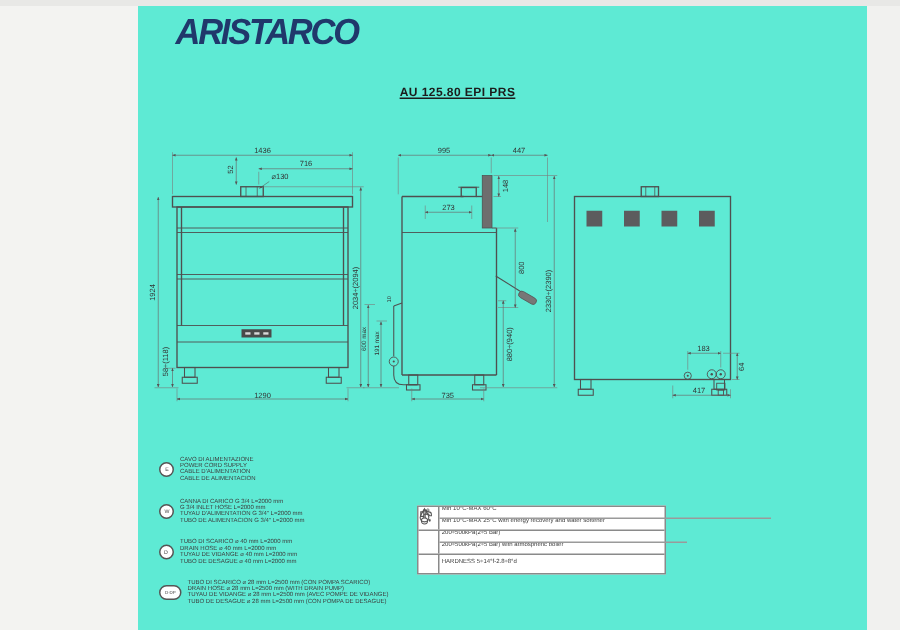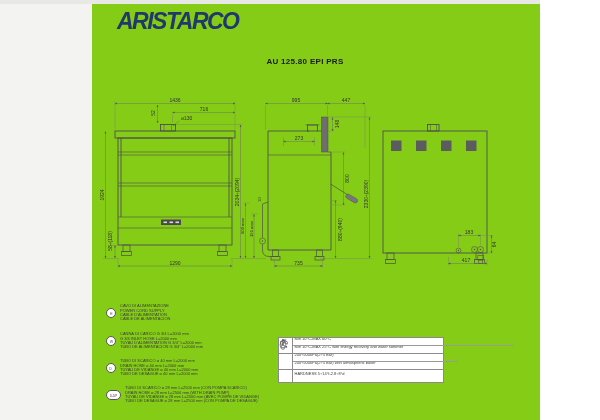--- a/index.html
+++ b/index.html
@@ -1,26 +1,26 @@
 <!DOCTYPE html>
 <html><head>
 <meta charset="utf-8">
 <style>
   html,body{margin:0;padding:0;}
-  .page{position:relative;width:540px;height:420px;background:#84cc16;overflow:hidden;
+  .page{position:relative;width:600px;height:420px;background:#5eead4;overflow:hidden;
         font-family:"Liberation Sans",sans-serif;}
   .edge{position:absolute;}
   .edge-left{left:0;top:0;width:92px;height:420px;background:#f3f3f1;}
   .edge-right{left:578px;top:0;width:22px;height:420px;background:#f1f1ef;}
   .edge-top{left:0;top:0;width:600px;height:4px;background:#e8e8e6;}
 
   .logo{position:absolute;left:117px;top:8px;font-size:23px;font-weight:bold;font-style:italic;
         letter-spacing:-1.5px;color:#20386b;transform:scaleY(1.05);}
   .model-title{position:absolute;left:200px;top:57px;width:210px;text-align:center;
-        font-size:8px;font-weight:bold;letter-spacing:.3px;color:#1c1c1c;}
+        font-size:8px;font-weight:bold;letter-spacing:.3px;color:#1c1c1c;text-decoration:underline;}
 
   svg{position:absolute;left:0;top:0;}
   svg text{font-family:"Liberation Sans",sans-serif;fill:#333;}
 
   
   .t3{font-size:8px;line-height:8.6px;transform:scale(0.5);transform-origin:0 0;
       white-space:nowrap;color:#3c3c3c;}
 
   .legend-item{position:absolute;left:106px;display:flex;gap:4px;align-items:center;}
   .legend-circle{flex:0 0 auto;width:10px;height:10px;border:1px solid #555;border-radius:50%;

